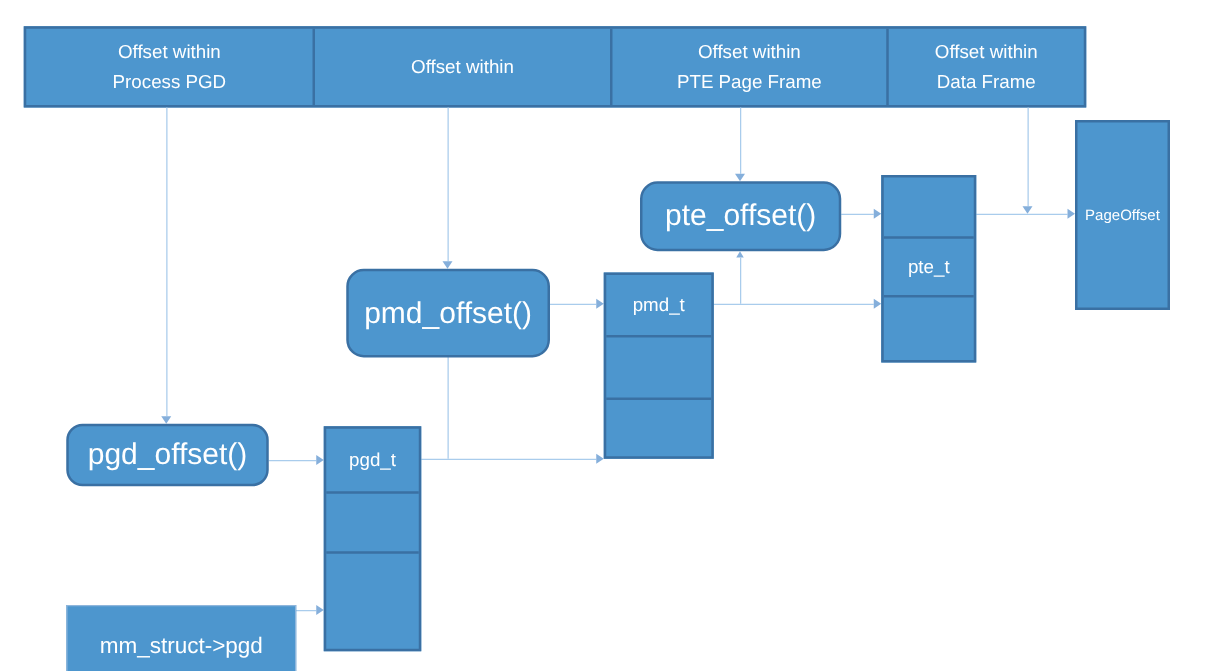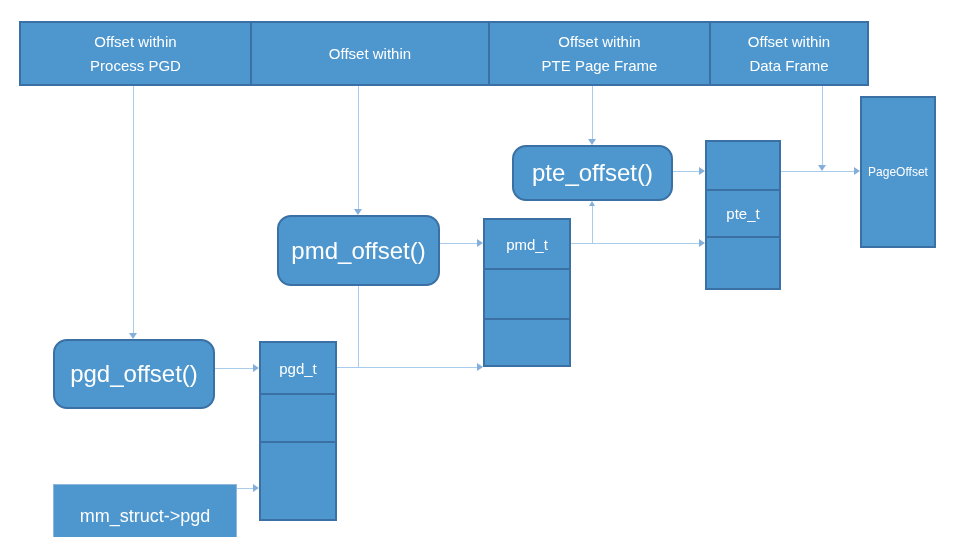--- a/index.html
+++ b/index.html
@@ -106,21 +106,21 @@
 
   <div class="abs hline" style="left:560px;top:243px;width:139px;"></div>
   <div class="abs arr-right" style="left:699px;top:239px;"></div>
 
   <div class="abs hline" style="left:673px;top:171px;width:26px;"></div>
   <div class="abs arr-right" style="left:699px;top:167px;"></div>
 
   <div class="abs hline" style="left:781px;top:171px;width:73px;"></div>
   <div class="abs arr-right" style="left:854px;top:167px;"></div>
 
-  <div class="abs fnbox" style="left:53px;top:339px;width:162px;height:70px;">
+  <div class="abs fnbox" style="left:53px;top:339px;width:162px;height:50px;border-radius:13px;">
     <span>pgd_offset()</span>
   </div>
 
   <div class="abs fnbox" style="left:277px;top:215px;width:163px;height:71px;">
     <span>pmd_offset()</span>
   </div>
 
   <div class="abs fnbox" style="left:512px;top:145px;width:161px;height:56px;">
     <span>pte_offset()</span>
   </div>

